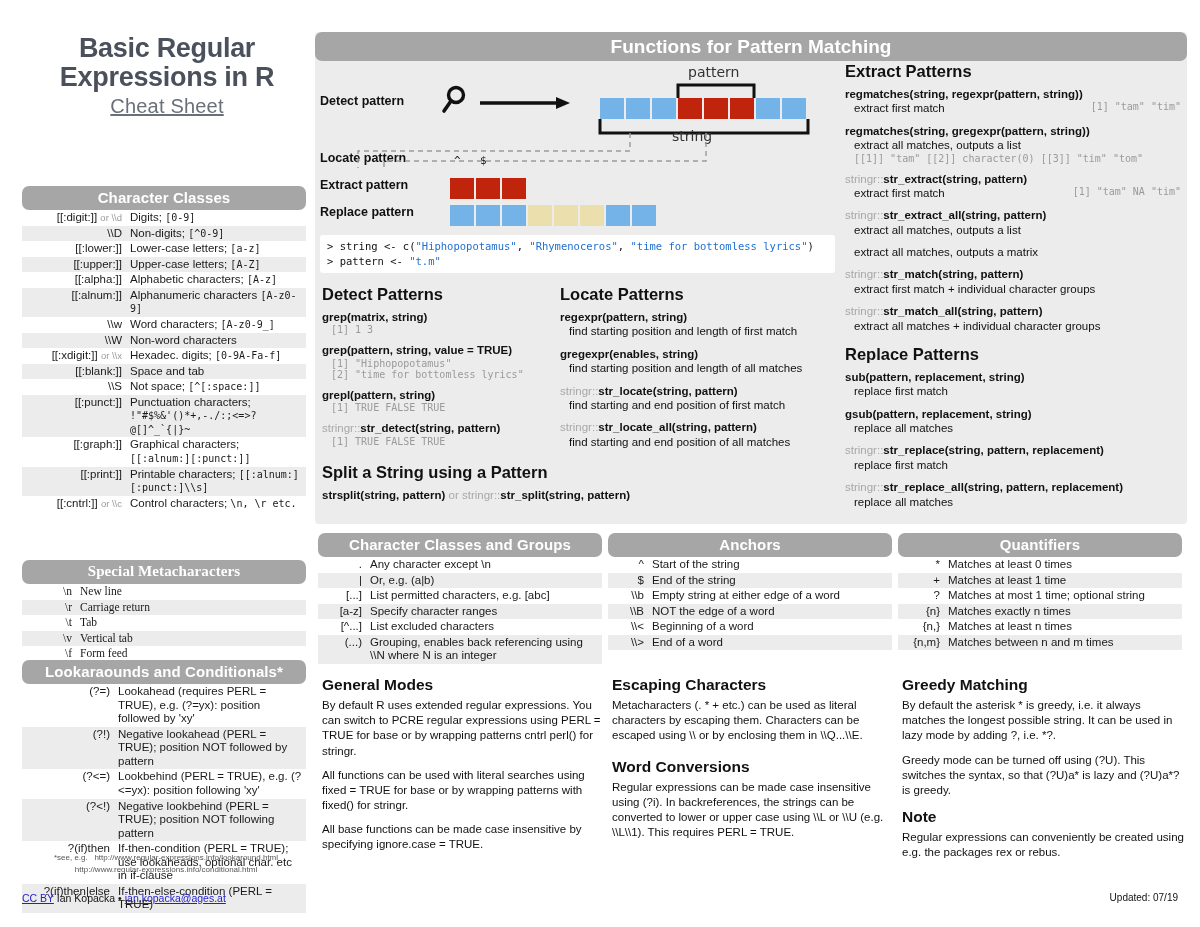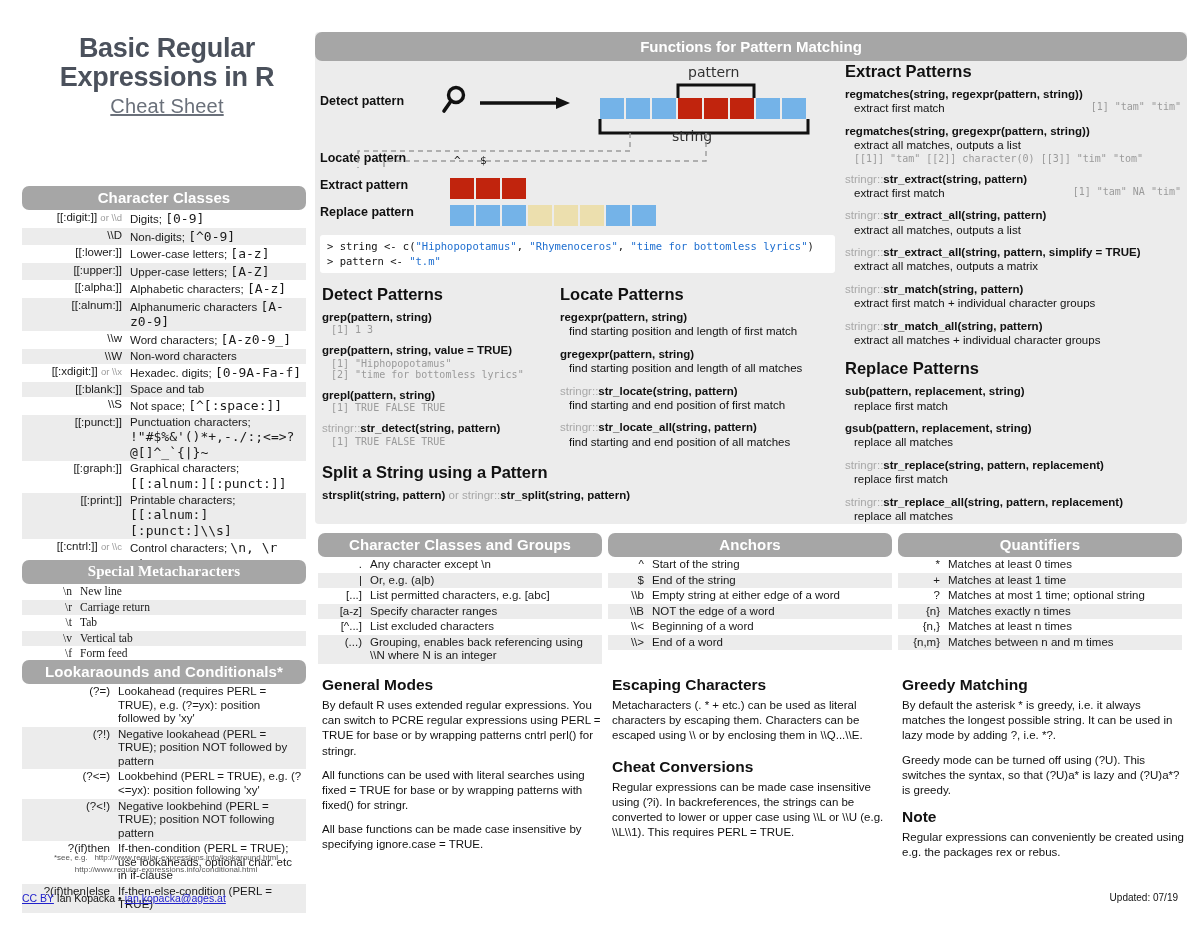--- a/index.html
+++ b/index.html
@@ -34,33 +34,33 @@
     font-weight:bold; font-size:15px; border-radius:7px;
     padding:3px 4px 4px; letter-spacing:0.1px;
   }
   .panel-body{ background:#f4f4f4; }
   table.kv{ width:100%; border-collapse:collapse; }
   table.kv td{ vertical-align:top; padding:1px 4px; font-size:11.5px; line-height:1.18; }
   table.kv tr:nth-child(odd){ background:#ffffff; }
   table.kv tr:nth-child(even){ background:#ececec; }
   td.key{ text-align:right; white-space:nowrap; width:96px; padding-right:6px; }
   td.val{ text-align:left; }
-  .mono{ font-family:"DejaVu Sans Mono", monospace; font-size:13px; }
+  .mono{ font-family:"DejaVu Sans Mono", monospace; font-size:10px; }
   .muted{ color:#9a9a9a; }
   .sm{ font-size:9.5px; }
 
   
   #main-area{
     position:absolute; left:315px; top:32px; width:872px; height:492px;
     background:#ececec; border-radius:4px;
   }
   #main-head{
     position:absolute; left:315px; top:32px; width:872px; height:29px;
     background:#a6a6a6; border-radius:7px;
-    color:#ffffff; font-weight:bold; font-size:15px; text-align:center;
+    color:#ffffff; font-weight:bold; font-size:19px; text-align:center;
     line-height:29px;
   }
 
   
   #diagram{ position:absolute; left:320px; top:68px; width:515px; height:165px; }
   .diag-label{ position:absolute; font-weight:bold; font-size:12.5px; color:#111; }
   .cellrow{ position:absolute; display:flex; gap:2px; }
   .cell{ width:24px; height:21px; }
   .cell.blue{ background:#74b3e8; }
   .cell.red{ background:#c1240d; }
@@ -183,21 +183,21 @@
 
   <div id="console">
     <div><span>&gt; </span><span>string &lt;- c(</span><span class="codestr">"Hiphopopotamus"</span><span>, </span><span class="codestr">"Rhymenoceros"</span><span>, </span><span class="codestr">"time for bottomless lyrics"</span><span>)</span></div>
     <div><span>&gt; </span><span>pattern &lt;- </span><span class="codestr">"t.m"</span></div>
   </div>
 
   <div class="fcol" style="left:322px; top:285px; width:232px;">
     <div class="sec-h">Detect Patterns</div>
     <div id="detect-list">
         <div class="fn">
-          <div class="sig">grep(pattern, string)</div>
+          <div class="sig">grep(matrix, string)</div>
           <div class="out">[1] 1 3</div>
         </div>
         <div class="fn">
           <div class="sig">grep(pattern, string, value = TRUE)</div>
           <div class="out">[1] "Hiphopopotamus"</div>
           <div class="out">[2] "time for bottomless lyrics"</div>
         </div>
         <div class="fn">
           <div class="sig">grepl(pattern, string)</div>
           <div class="out">[1]  TRUE FALSE  TRUE</div>
@@ -215,21 +215,21 @@
   </div>
 
   <div class="fcol" style="left:560px; top:285px; width:272px;">
     <div class="sec-h">Locate Patterns</div>
     <div id="locate-list">
         <div class="fn">
           <div class="sig">regexpr(pattern, string)</div>
           <div class="desc">find starting position and length of first match</div>
         </div>
         <div class="fn">
-          <div class="sig">gregexpr(pattern, string)</div>
+          <div class="sig">gregexpr(enables, string)</div>
           <div class="desc">find starting position and length of all matches</div>
         </div>
         <div class="fn">
           <div class="sig"><span class="pkg">stringr::</span>str_locate(string, pattern)</div>
           <div class="desc">find starting and end position of first match</div>
         </div>
         <div class="fn">
           <div class="sig"><span class="pkg">stringr::</span>str_locate_all(string, pattern)</div>
           <div class="desc">find starting and end position of all matches</div>
         </div>
@@ -256,21 +256,20 @@
           <div class="row2">
             <div class="desc d">extract first match</div>
             <div class="out o">[1] "tam" NA  "tim"</div>
           </div>
         </div>
         <div class="fn">
           <div class="sig"><span class="pkg">stringr::</span>str_extract_all(string, pattern)</div>
           <div class="desc">extract all matches, outputs a list</div>
         </div>
         <div class="fn">
-          <div class="sig"><span class="pkg">stringr::</span>str_extract_all(string, pattern, simplify = TRUE)</div>
           <div class="desc">extract all matches, outputs a matrix</div>
         </div>
         <div class="fn">
           <div class="sig"><span class="pkg">stringr::</span>str_match(string, pattern)</div>
           <div class="desc">extract first match + individual character groups</div>
         </div>
         <div class="fn">
           <div class="sig"><span class="pkg">stringr::</span>str_match_all(string, pattern)</div>
           <div class="desc">extract all matches + individual character groups</div>
         </div>
@@ -541,21 +540,21 @@
   <div class="tbox" style="left:322px; top:676px; width:284px;">
     <h3>General Modes</h3>
     <p>By default R uses extended regular expressions. You can switch to PCRE regular expressions using PERL = TRUE for base or by wrapping patterns cntrl perl() for stringr.</p>
     <p>All functions can be used with literal searches using fixed = TRUE for base or by wrapping patterns with fixed() for stringr.</p>
     <p>All base functions can be made case insensitive by specifying ignore.case = TRUE.</p>
   </div>
 
   <div class="tbox" style="left:612px; top:676px; width:284px;">
     <h3>Escaping Characters</h3>
     <p>Metacharacters (. * + etc.) can be used as literal characters by escaping them. Characters can be escaped using \\ or by enclosing them in \\Q...\\E.</p>
-    <h3 style="margin-top:14px;">Cheat Conversions</h3>
+    <h3 style="margin-top:14px;">Word Conversions</h3>
     <p>Regular expressions can be made case insensitive using (?i). In backreferences, the strings can be converted to lower or upper case using \\L or \\U (e.g. \\L\\1). This requires PERL = TRUE.</p>
   </div>
 
   <div class="tbox" style="left:902px; top:676px; width:284px;">
     <h3>Greedy Matching</h3>
     <p>By default the asterisk * is greedy, i.e. it always matches the longest possible string. It can be used in lazy mode by adding ?, i.e. *?.</p>
     <p>Greedy mode can be turned off using (?U). This switches the syntax, so that (?U)a* is lazy and (?U)a*? is greedy.</p>
     <h3 style="margin-top:10px;">Note</h3>
     <p>Regular expressions can conveniently be created using e.g. the packages rex or rebus.</p>
   </div>

